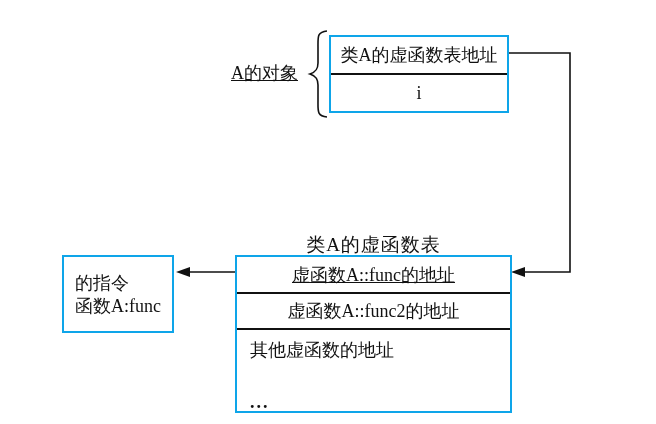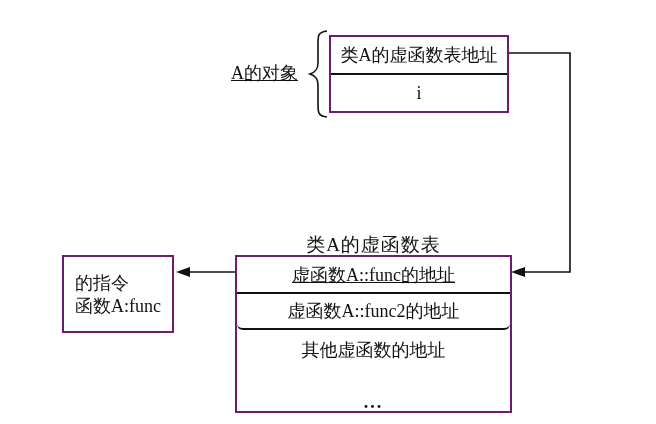--- a/index.html
+++ b/index.html
@@ -6,39 +6,39 @@
   .canvas {
     position:relative; width:656px; height:424px; overflow:hidden;
     background:#ffffff; color:#111111;
     font-family:"Liberation Serif","DejaVu Serif",serif;
   }
   .overlay { position:absolute; left:0; top:0; width:656px; height:424px; }
   .stroke { fill:none; stroke:#111111; stroke-width:1.6px; }
   .fillk  { fill:#111111; stroke:none; }
   .box {
     position:absolute; box-sizing:border-box; background:#ffffff;
-    border:2px solid #701a75;
+    border:2px solid #0ea5e9;
   }
   .object-box { left:329px; top:35px; width:180px; height:78px; display:flex; flex-direction:column; }
   .cell {
     display:flex; align-items:center; justify-content:center;
     font-size:18px; white-space:nowrap;
   }
   .object-box .cell { flex:1; }
   .sep { border-bottom:2px solid #111111; }
   .obj-label { position:absolute; left:231px; top:61px; font-size:18px; white-space:nowrap;text-decoration:underline; }
   .vtable-title {
     position:absolute; left:235px; top:232px; width:277px;
     text-align:center; font-size:19px; letter-spacing:1px; white-space:nowrap;
   }
   .vtable-box { left:235px; top:255px; width:277px; height:158px; display:flex; flex-direction:column; }
   .vrow1 { flex:0 0 35px;text-decoration:underline; }
-  .vrow2 { flex:0 0 34px;border-radius:6px; }
+  .vrow2 { flex:0 0 34px; }
   .vrow3 {
-    flex:1 1 auto; display:flex; flex-direction:column; align-items:center;
+    flex:1 1 auto; display:flex; flex-direction:column; 
     justify-content:space-between; padding:8px 13px 2px; font-size:18px;
   }
   .dots { font-weight:bold; font-size:18px; letter-spacing:2px; line-height:14px; }
   .func-box {
     left:62px; top:255px; width:112px; height:78px;
     font-size:18px; line-height:23px; padding:15px 0 0 11px; white-space:nowrap;
   }
 </style>
 </head>
 <body>

